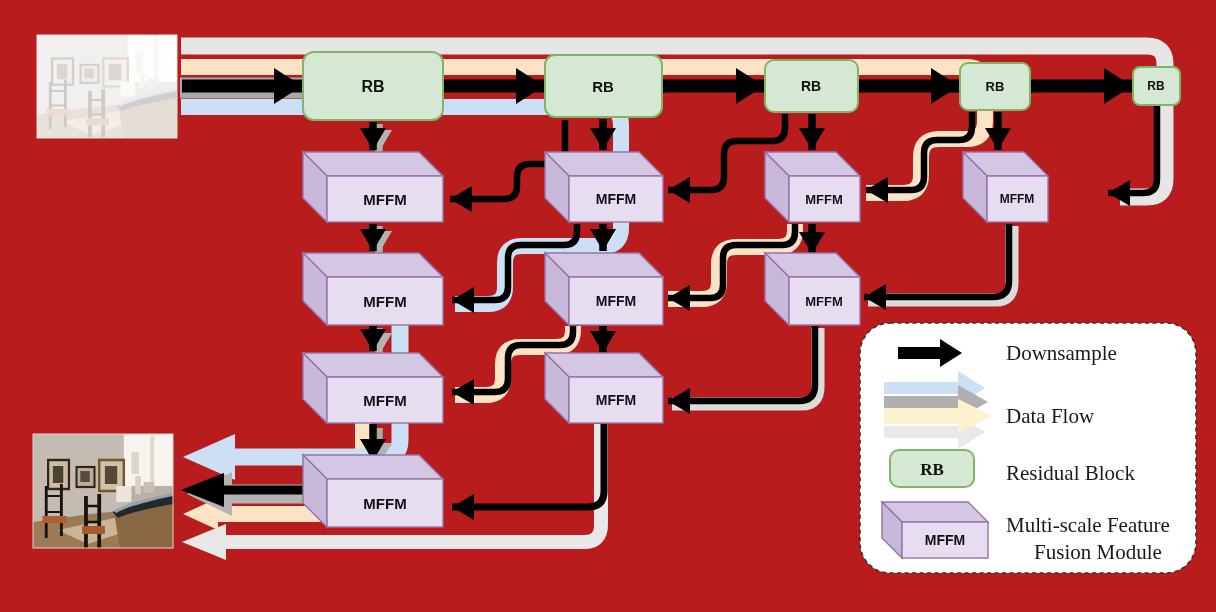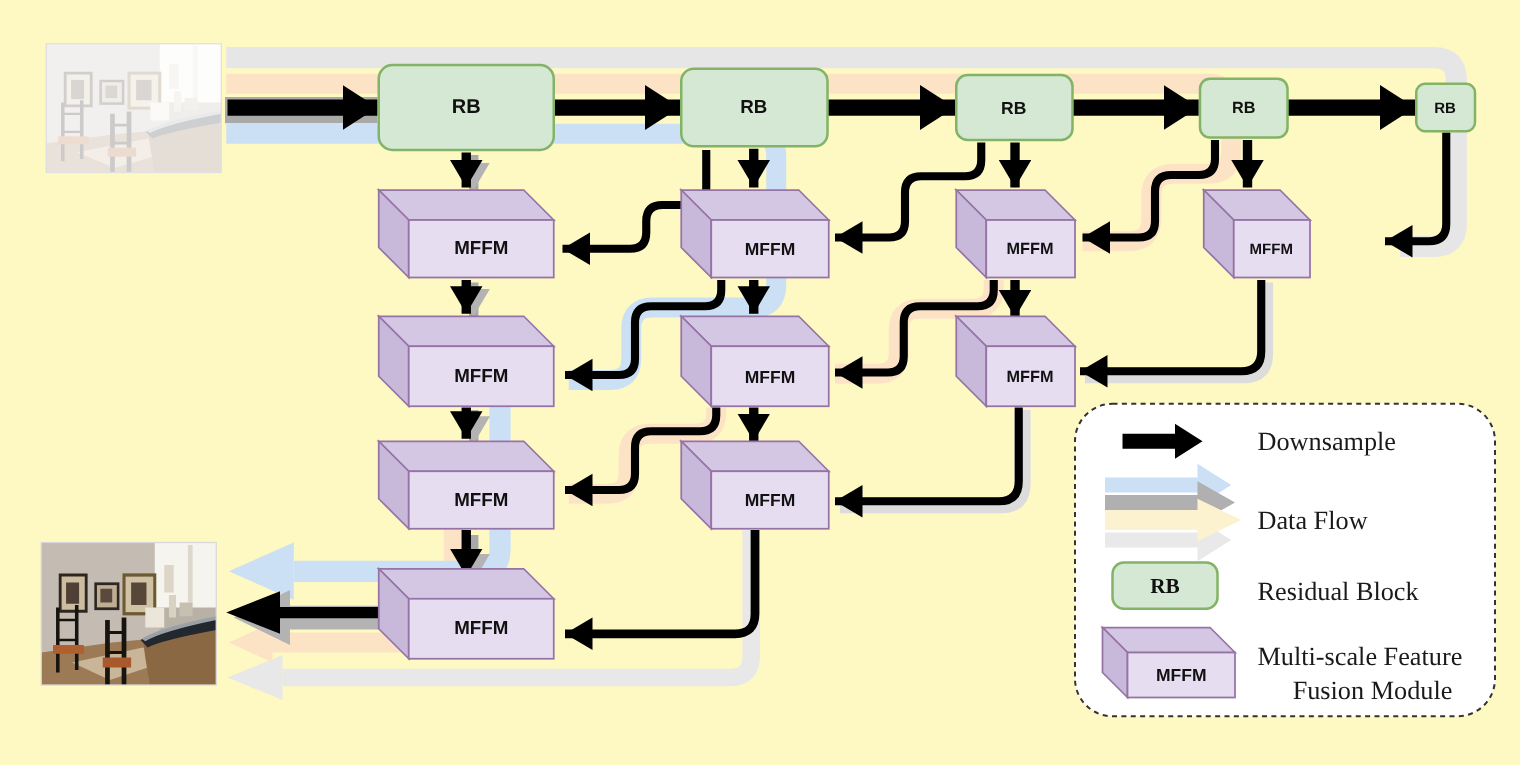--- a/index.html
+++ b/index.html
@@ -1,16 +1,16 @@
 <!DOCTYPE html>
 <html><head>
 <meta charset="utf-8">
 <style>
   html,body{margin:0;padding:0;background:#ffffff;}
-  .stage{width:1216px;height:612px;position:relative;background:#fef9c3;overflow:hidden;
+  .stage{width:1216px;height:612px;position:relative;background:#b91c1c;overflow:hidden;
          font-family:"Liberation Sans",sans-serif;}
   svg{display:block;}
   .rb-fill{fill:#d5e8d4;stroke:#82b366;stroke-width:2;}
   .mffm-front{fill:#e6ddf0;stroke:#9673a6;stroke-width:1.4;}
   .mffm-top{fill:#d4c7e3;stroke:#9673a6;stroke-width:1.4;}
   .mffm-side{fill:#c8b8da;stroke:#9673a6;stroke-width:1.4;}
   .blk-label{font-family:"Liberation Sans",sans-serif;font-weight:bold;fill:#111;}
   .leg-text{font-family:"Liberation Serif","DejaVu Serif",serif;font-size:21px;fill:#1a1a1a;}
   .leg-rb{font-family:"Liberation Serif","DejaVu Serif",serif;font-weight:bold;font-size:17px;fill:#111;}
   .band{fill:none;stroke-linecap:butt;stroke-linejoin:round;}

